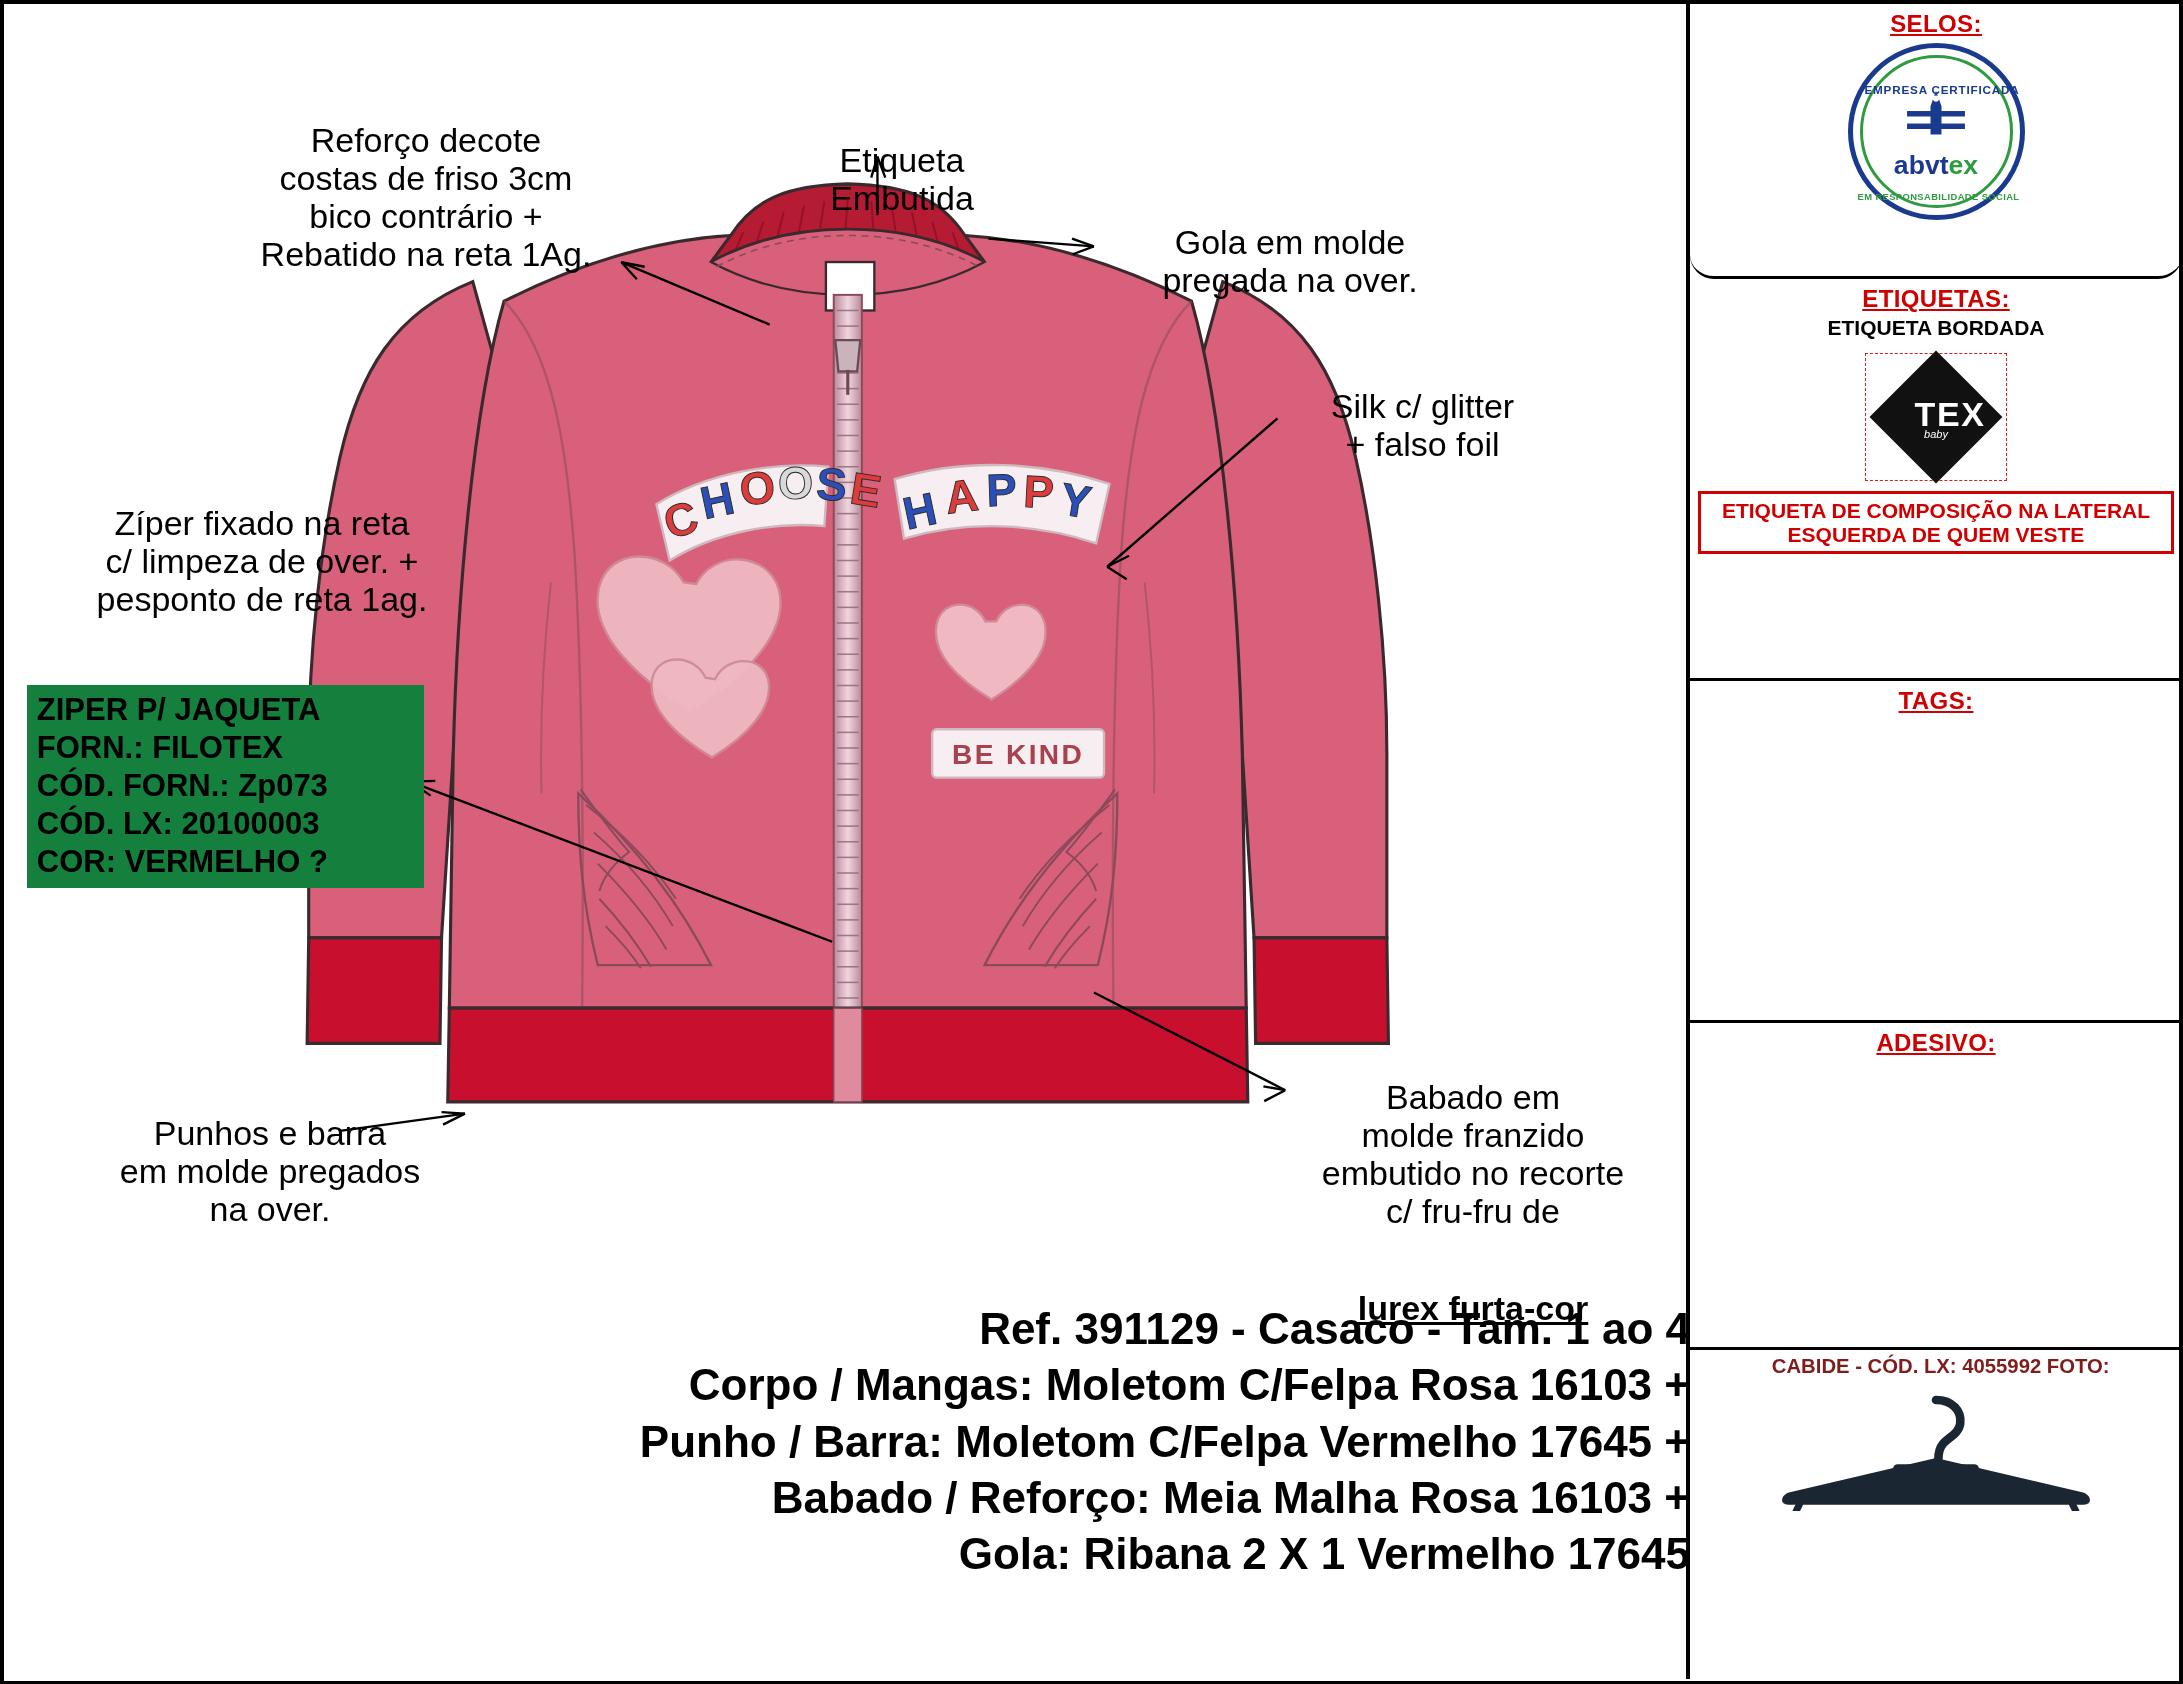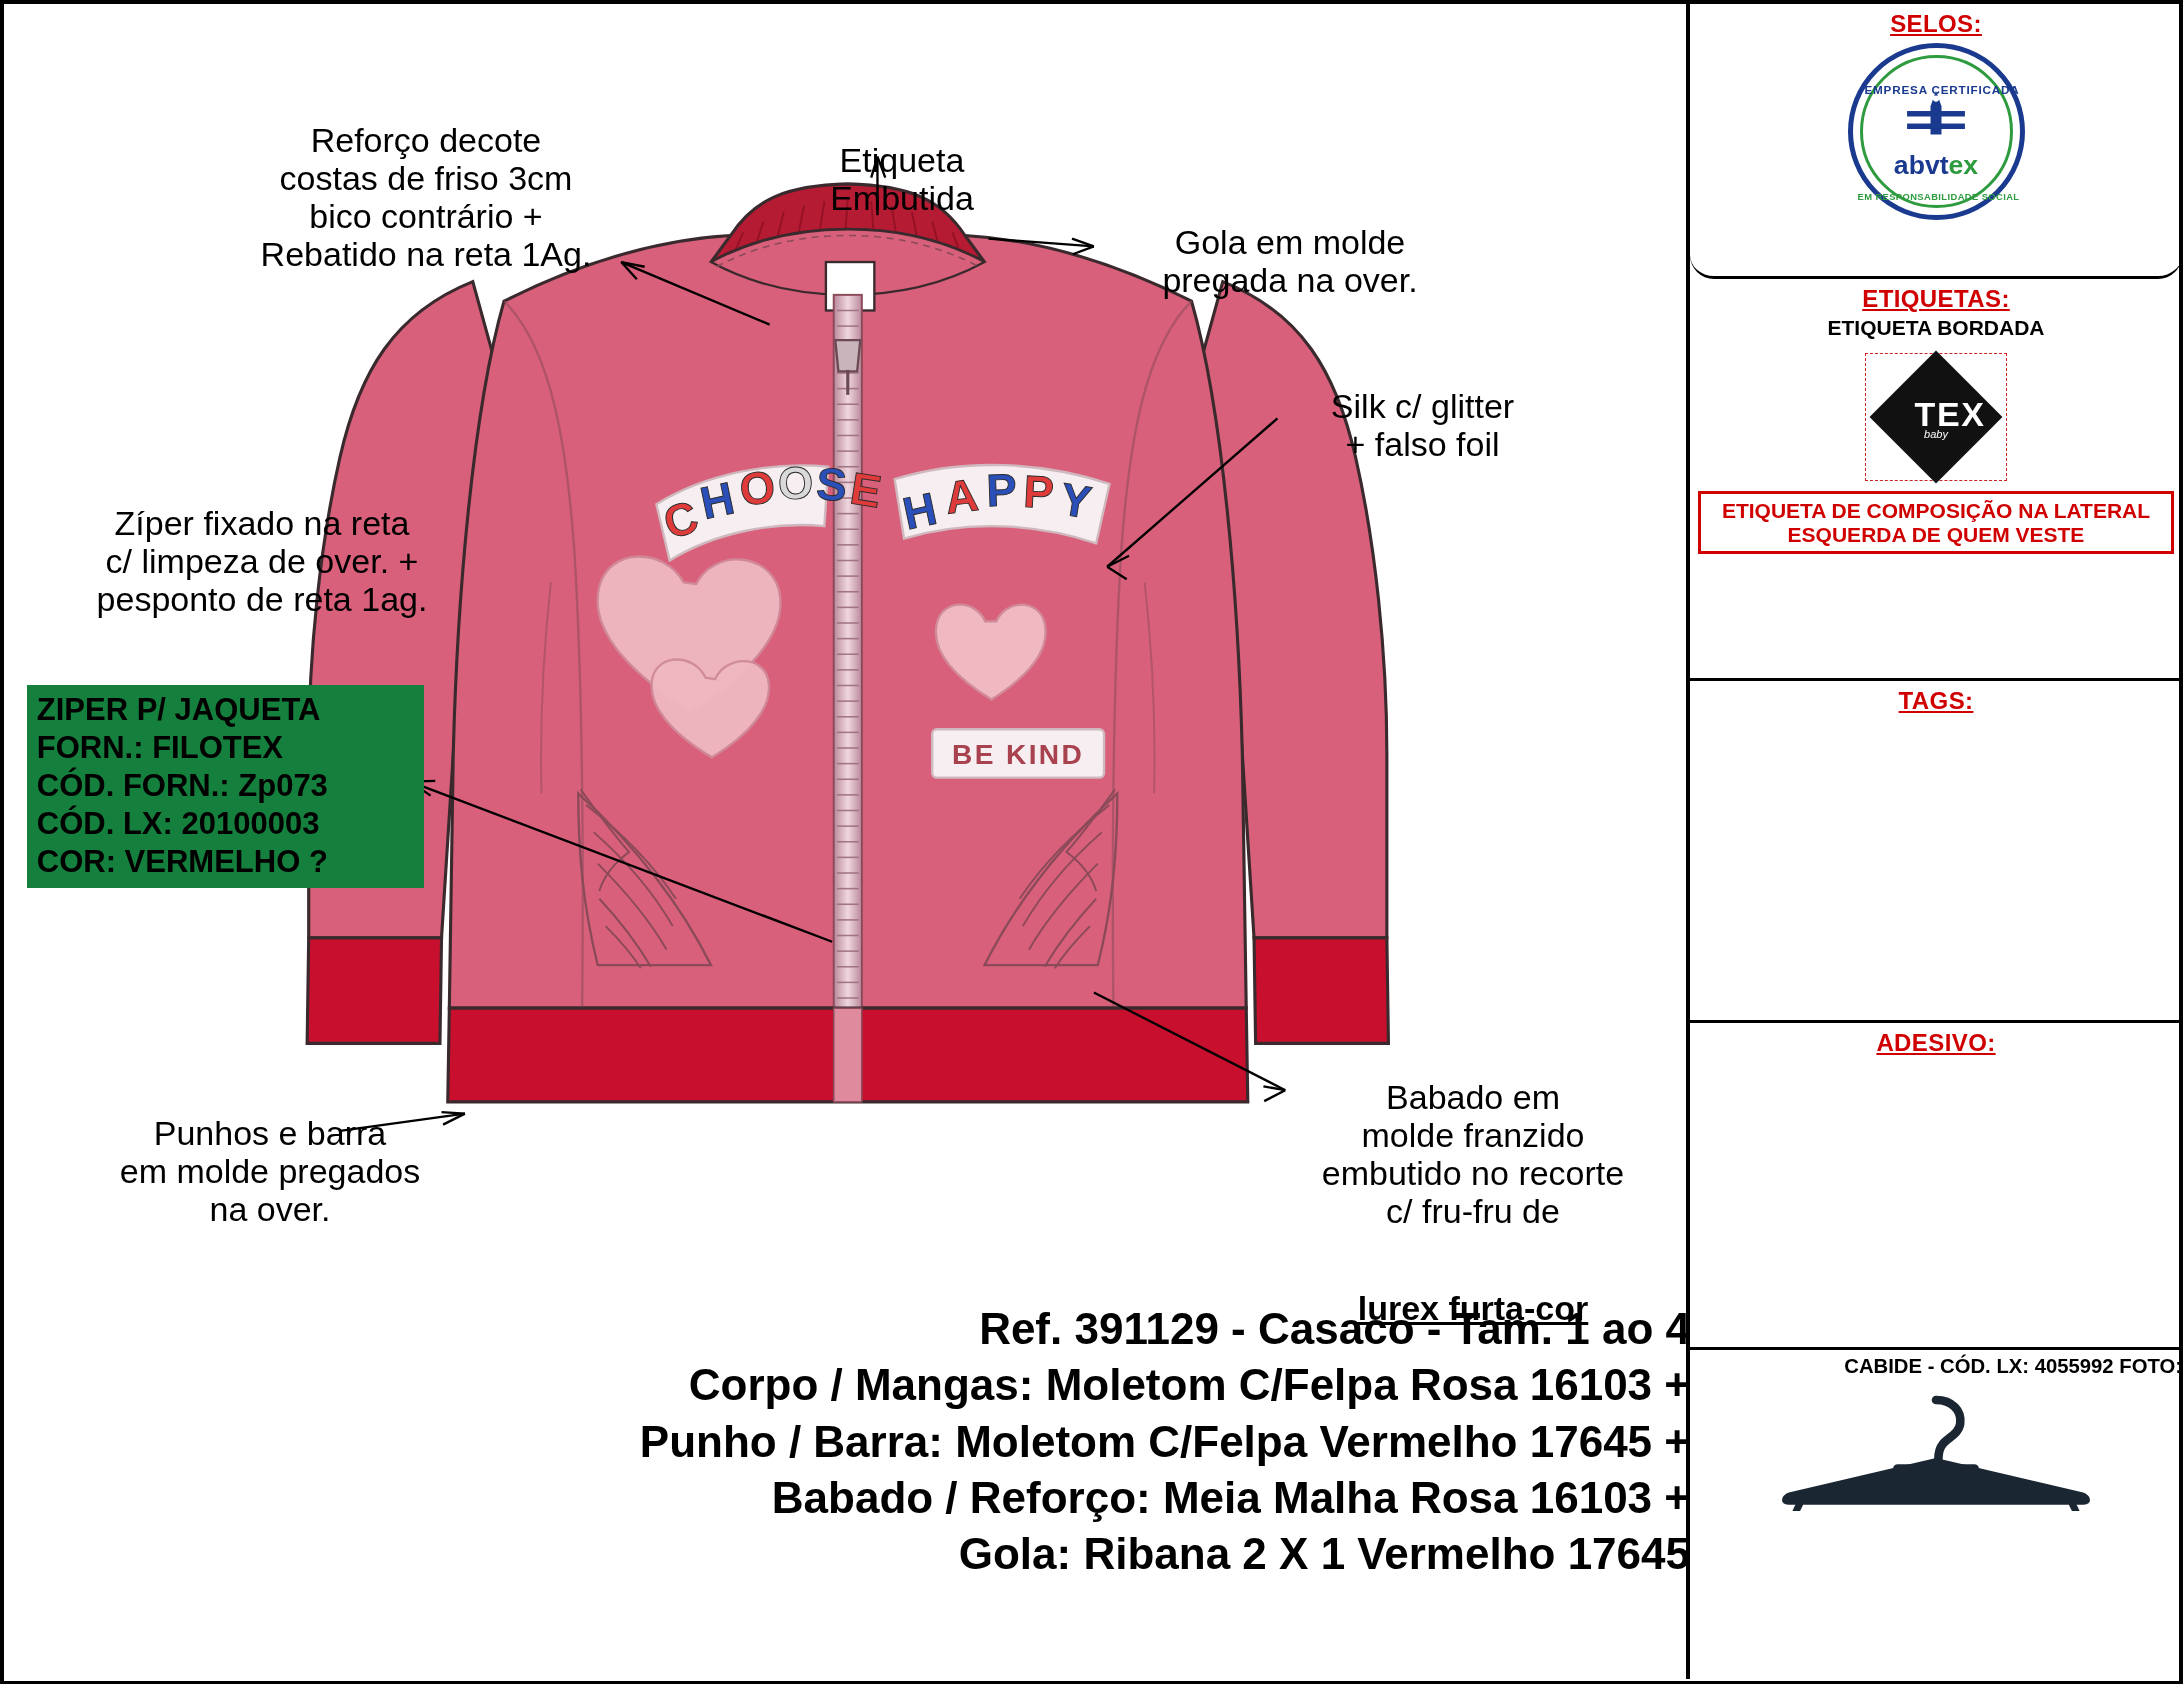--- a/index.html
+++ b/index.html
@@ -131,24 +131,24 @@
     margin: 6.3px 7.8px 7.8px 7.8px;
     border: 3.1px solid #d00000;
     color: #d00000;
     font-weight: bold;
     font-size: 21px;
     line-height: 1.12;
     padding: 4.7px 3.1px;
     box-sizing: border-box;
   }
   .cabide-text {
-    color: #000000;
+    color: #7f1d1d;
     font-weight: bold;
     font-size: 20.3px;
-    text-align: right;
+    text-align: center;
     padding: 4.7px 0 0 9.4px;
     line-height: 1.15;
   }
   .hanger-wrap {
     display:flex; align-items:flex-end; justify-content:center;
     height: 133px;
   }
   
   .callout {
     position: absolute;

